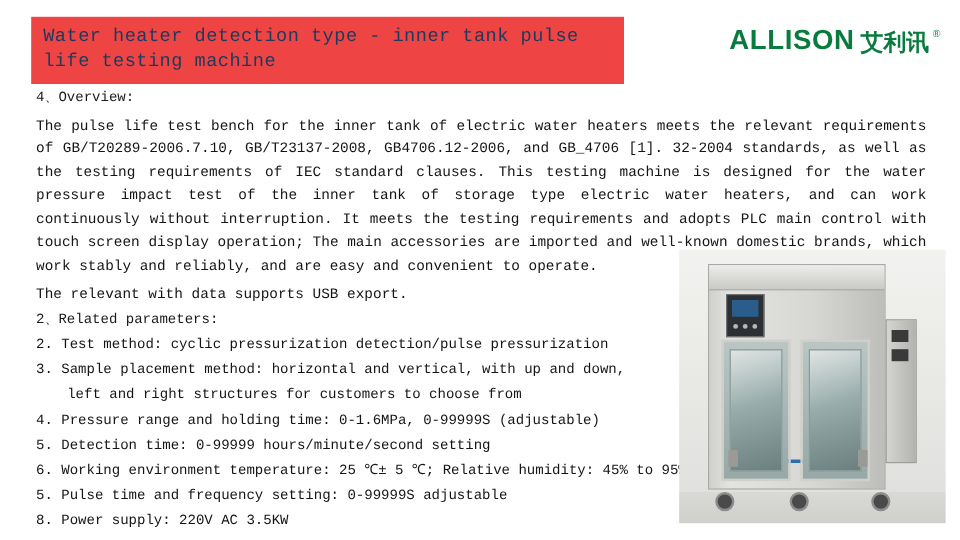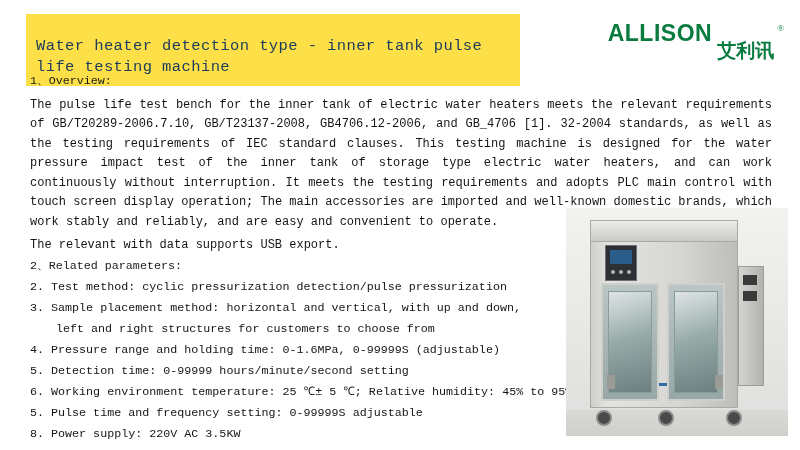--- a/index.html
+++ b/index.html
@@ -24,22 +24,22 @@
   
   .header {
     position: relative;
     height: 66px;
   }
   .title-box {
     position: absolute;
     left: 26px;
     top: 14px;
     width: 494px;
-    background: #fde047;
-    padding: 22px 10px 8px 10px;
+    background: #ef4444;
+    padding: 6px 10px 8px 10px;
     box-sizing: border-box;
   }
   .title-box .title-line {
     font-family: "Liberation Mono", monospace;
     font-size: 15.5px;
     line-height: 21px;
     color: #1b3a5c;
     letter-spacing: 0.4px;
     white-space: nowrap;
   }
@@ -59,21 +59,21 @@
     color: #0a7b3e;
     line-height: 1;
   }
   .brand-cn {
     font-family: "Liberation Sans", sans-serif;
     font-weight: bold;
     font-size: 19px;
     color: #0a7b3e;
     line-height: 1;
     position: relative;
-    top: 15px;
+    top: 1px;
   }
   .brand-reg {
     font-size: 9px;
     color: #0a7b3e;
     position: relative;
     top: -12px;
     left: -2px;
   }
 
   
@@ -256,21 +256,21 @@
     <div class="brand">
       <span class="brand-main">ALLISON</span>
       <span class="brand-cn">艾利讯</span>
       <span class="brand-reg">®</span>
     </div>
   </div>
 
   <div class="content">
 
     <div class="overview-block">
-      <p class="section-head">1、Overview:</p>
+      <p class="section-head">4、Overview:</p>
       <p class="para">The pulse life test bench for the inner tank of electric water heaters meets the relevant requirements of GB/T20289-2006.7.10, GB/T23137-2008, GB4706.12-2006, and GB_4706 [1]. 32-2004 standards, as well as the testing requirements of IEC standard clauses. This testing machine is designed for the water pressure impact test of the inner tank of storage type electric water heaters, and can work continuously without interruption. It meets the testing requirements and adopts PLC main control with touch screen display operation; The main accessories are imported and well-known domestic brands, which work stably and reliably, and are easy and convenient to operate.</p>
       <p class="para">The relevant with data supports USB export.</p>
     </div>
 
     <p class="section-head">2、Related parameters:</p>
 
     <ul class="list">
       <li><span>2. Test method: cyclic pressurization detection/pulse pressurization</span></li>
       <li>
         <span>3. Sample placement method: horizontal and vertical, with up and down,</span>

